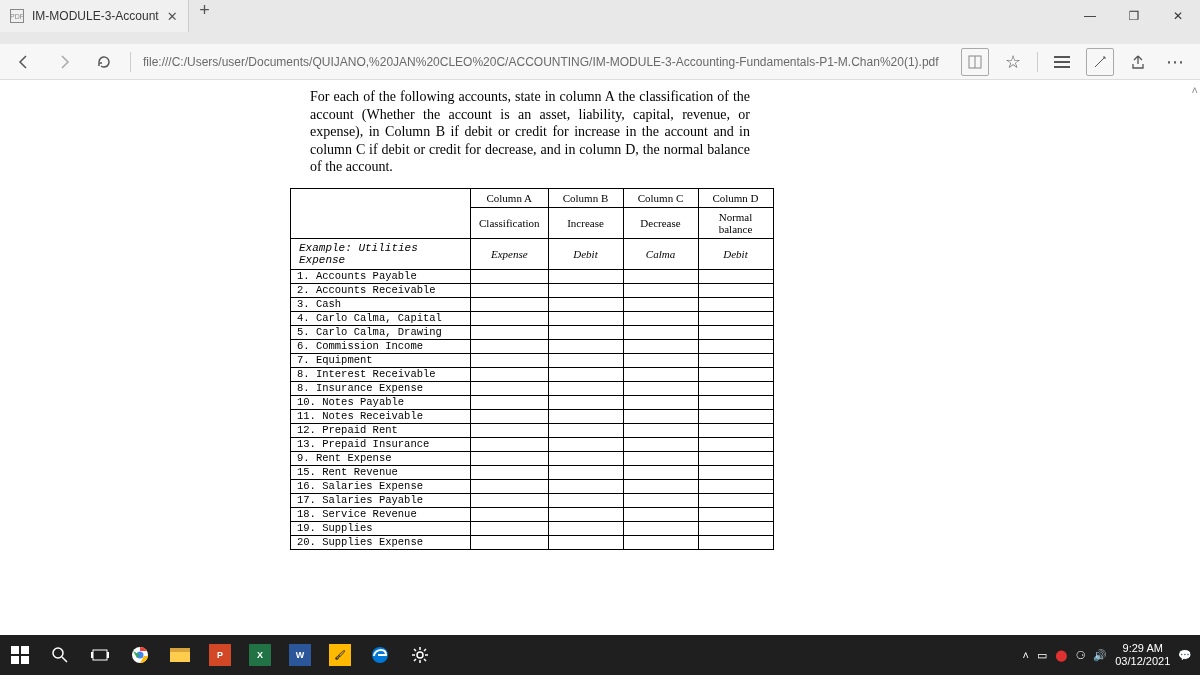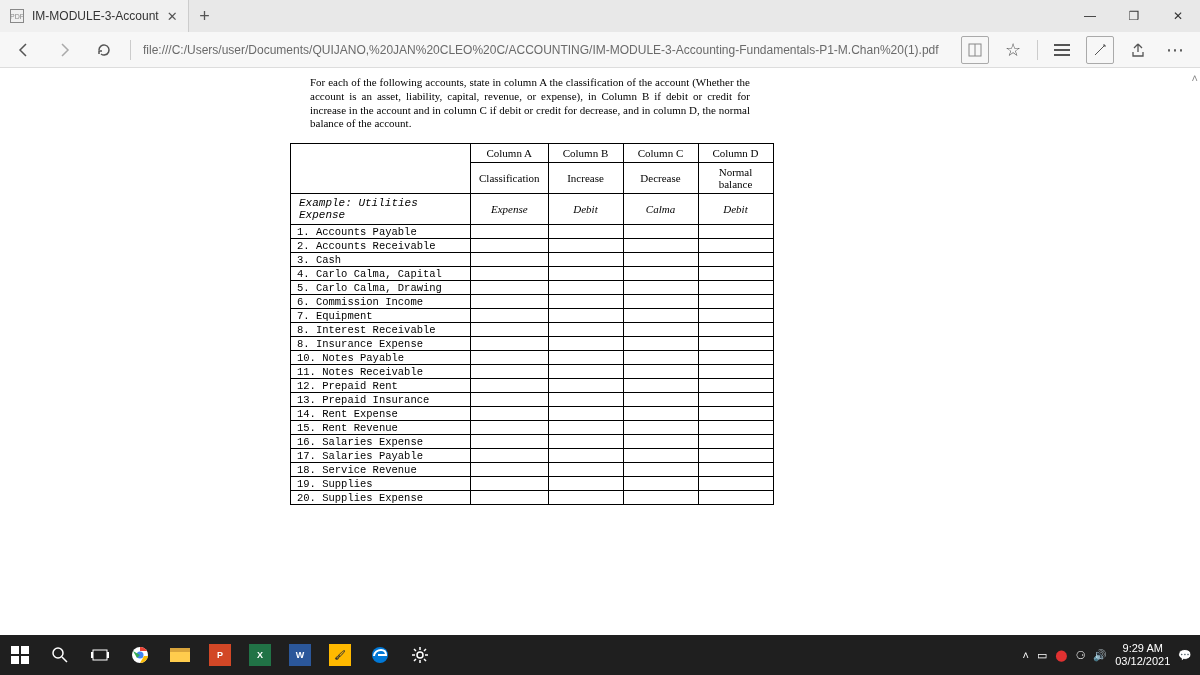--- a/index.html
+++ b/index.html
@@ -1,19 +1,19 @@
 <!DOCTYPE html>
 <html><head>
 <meta charset="utf-8">
 <style>
 * { margin:0; padding:0; box-sizing:border-box; }
 body { width:1200px; height:675px; font-family:"Segoe UI",Arial,sans-serif; background:#fff; overflow:hidden; position:relative; }
 
 
-.titlebar { height:32px; background:#e8e8e8; display:flex; align-items:center; font-size:12px; color:#333; }
+.titlebar { height:44px; background:#e8e8e8; display:flex; font-size:12px; color:#333; }
 .tab { height:32px; background:#f0f0f0; border-right:1px solid #ccc; padding:0 10px; display:flex; align-items:center; gap:8px; }
 .tab-pdf { width:14px; height:14px; border:1px solid #888; font-size:7px; display:flex; align-items:center; justify-content:center; color:#888; }
 .tab-close { font-size:13px; color:#555; cursor:pointer; }
 .plus { width:32px; text-align:center; font-size:18px; color:#555; cursor:pointer; }
 .titlebar-spacer { flex:1; }
 .win-ctrl { width:44px; height:32px; display:flex; align-items:center; justify-content:center; color:#333; cursor:pointer; }
 
 
 .toolbar { height:36px; background:#f7f7f7; border-bottom:1px solid #ddd; display:flex; align-items:center; padding:0 10px; gap:12px; font-size:13px; color:#666; }
 .nav-ico { width:28px; height:28px; display:flex; align-items:center; justify-content:center; cursor:pointer; }
@@ -22,21 +22,21 @@
 .tool-right { display:flex; align-items:center; gap:10px; }
 .tool-ico { width:28px; height:28px; display:flex; align-items:center; justify-content:center; cursor:pointer; color:#555; border:1px solid transparent; }
 .tool-box { border:1px solid #aaa; border-radius:2px; }
 .hamburger svg rect{fill:#555;}
 
 
 .content { height:calc(675px - 32px - 36px - 40px); background:#fff; overflow:auto; position:relative; }
 .scrollarrow{position:absolute; right:2px; top:4px; color:#888; font-size:11px;}
 .page { width:760px; margin:0 0 0 230px; padding:8px 10px 24px 10px; }
 .heading { color:#b84a3c; font-size:28px; font-weight:400; font-family:Georgia,serif; margin-bottom:10px; }
-.intro { width:440px; margin-left:70px; font-family:"Times New Roman",serif; font-size:11px; line-height:1.25; color:#000; margin-bottom:12px; text-align:justify; }
+.intro { width:440px; margin-left:70px; font-family:"Times New Roman",serif; font-size:14px; line-height:1.25; color:#000; margin-bottom:12px; text-align:justify; }
 
 .worksheet { border-collapse:collapse; margin-left:50px; font-family:"Times New Roman",serif; font-size:11px; }
 .worksheet td,.worksheet th { border:1px solid #000; padding:3px 8px; }
 .worksheet th { font-weight:400; text-align:center; }
 .col-acc { width:180px; }
 .col-s { width:75px; text-align:center; }
 .ital { font-style:italic; }
 .left { text-align:left;font-family:Liberation Mono, monospace; }
 .accounts td { padding:0 6px; height:14px; font-size:10.5px; }
 
@@ -228,21 +228,21 @@
             <td></td>
           </tr>
           <tr>
             <td class="left">13. Prepaid Insurance</td>
             <td></td>
             <td></td>
             <td></td>
             <td></td>
           </tr>
           <tr>
-            <td class="left">14. Rent Expense</td>
+            <td class="left">9. Rent Expense</td>
             <td></td>
             <td></td>
             <td></td>
             <td></td>
           </tr>
           <tr>
             <td class="left">15. Rent Revenue</td>
             <td></td>
             <td></td>
             <td></td>

